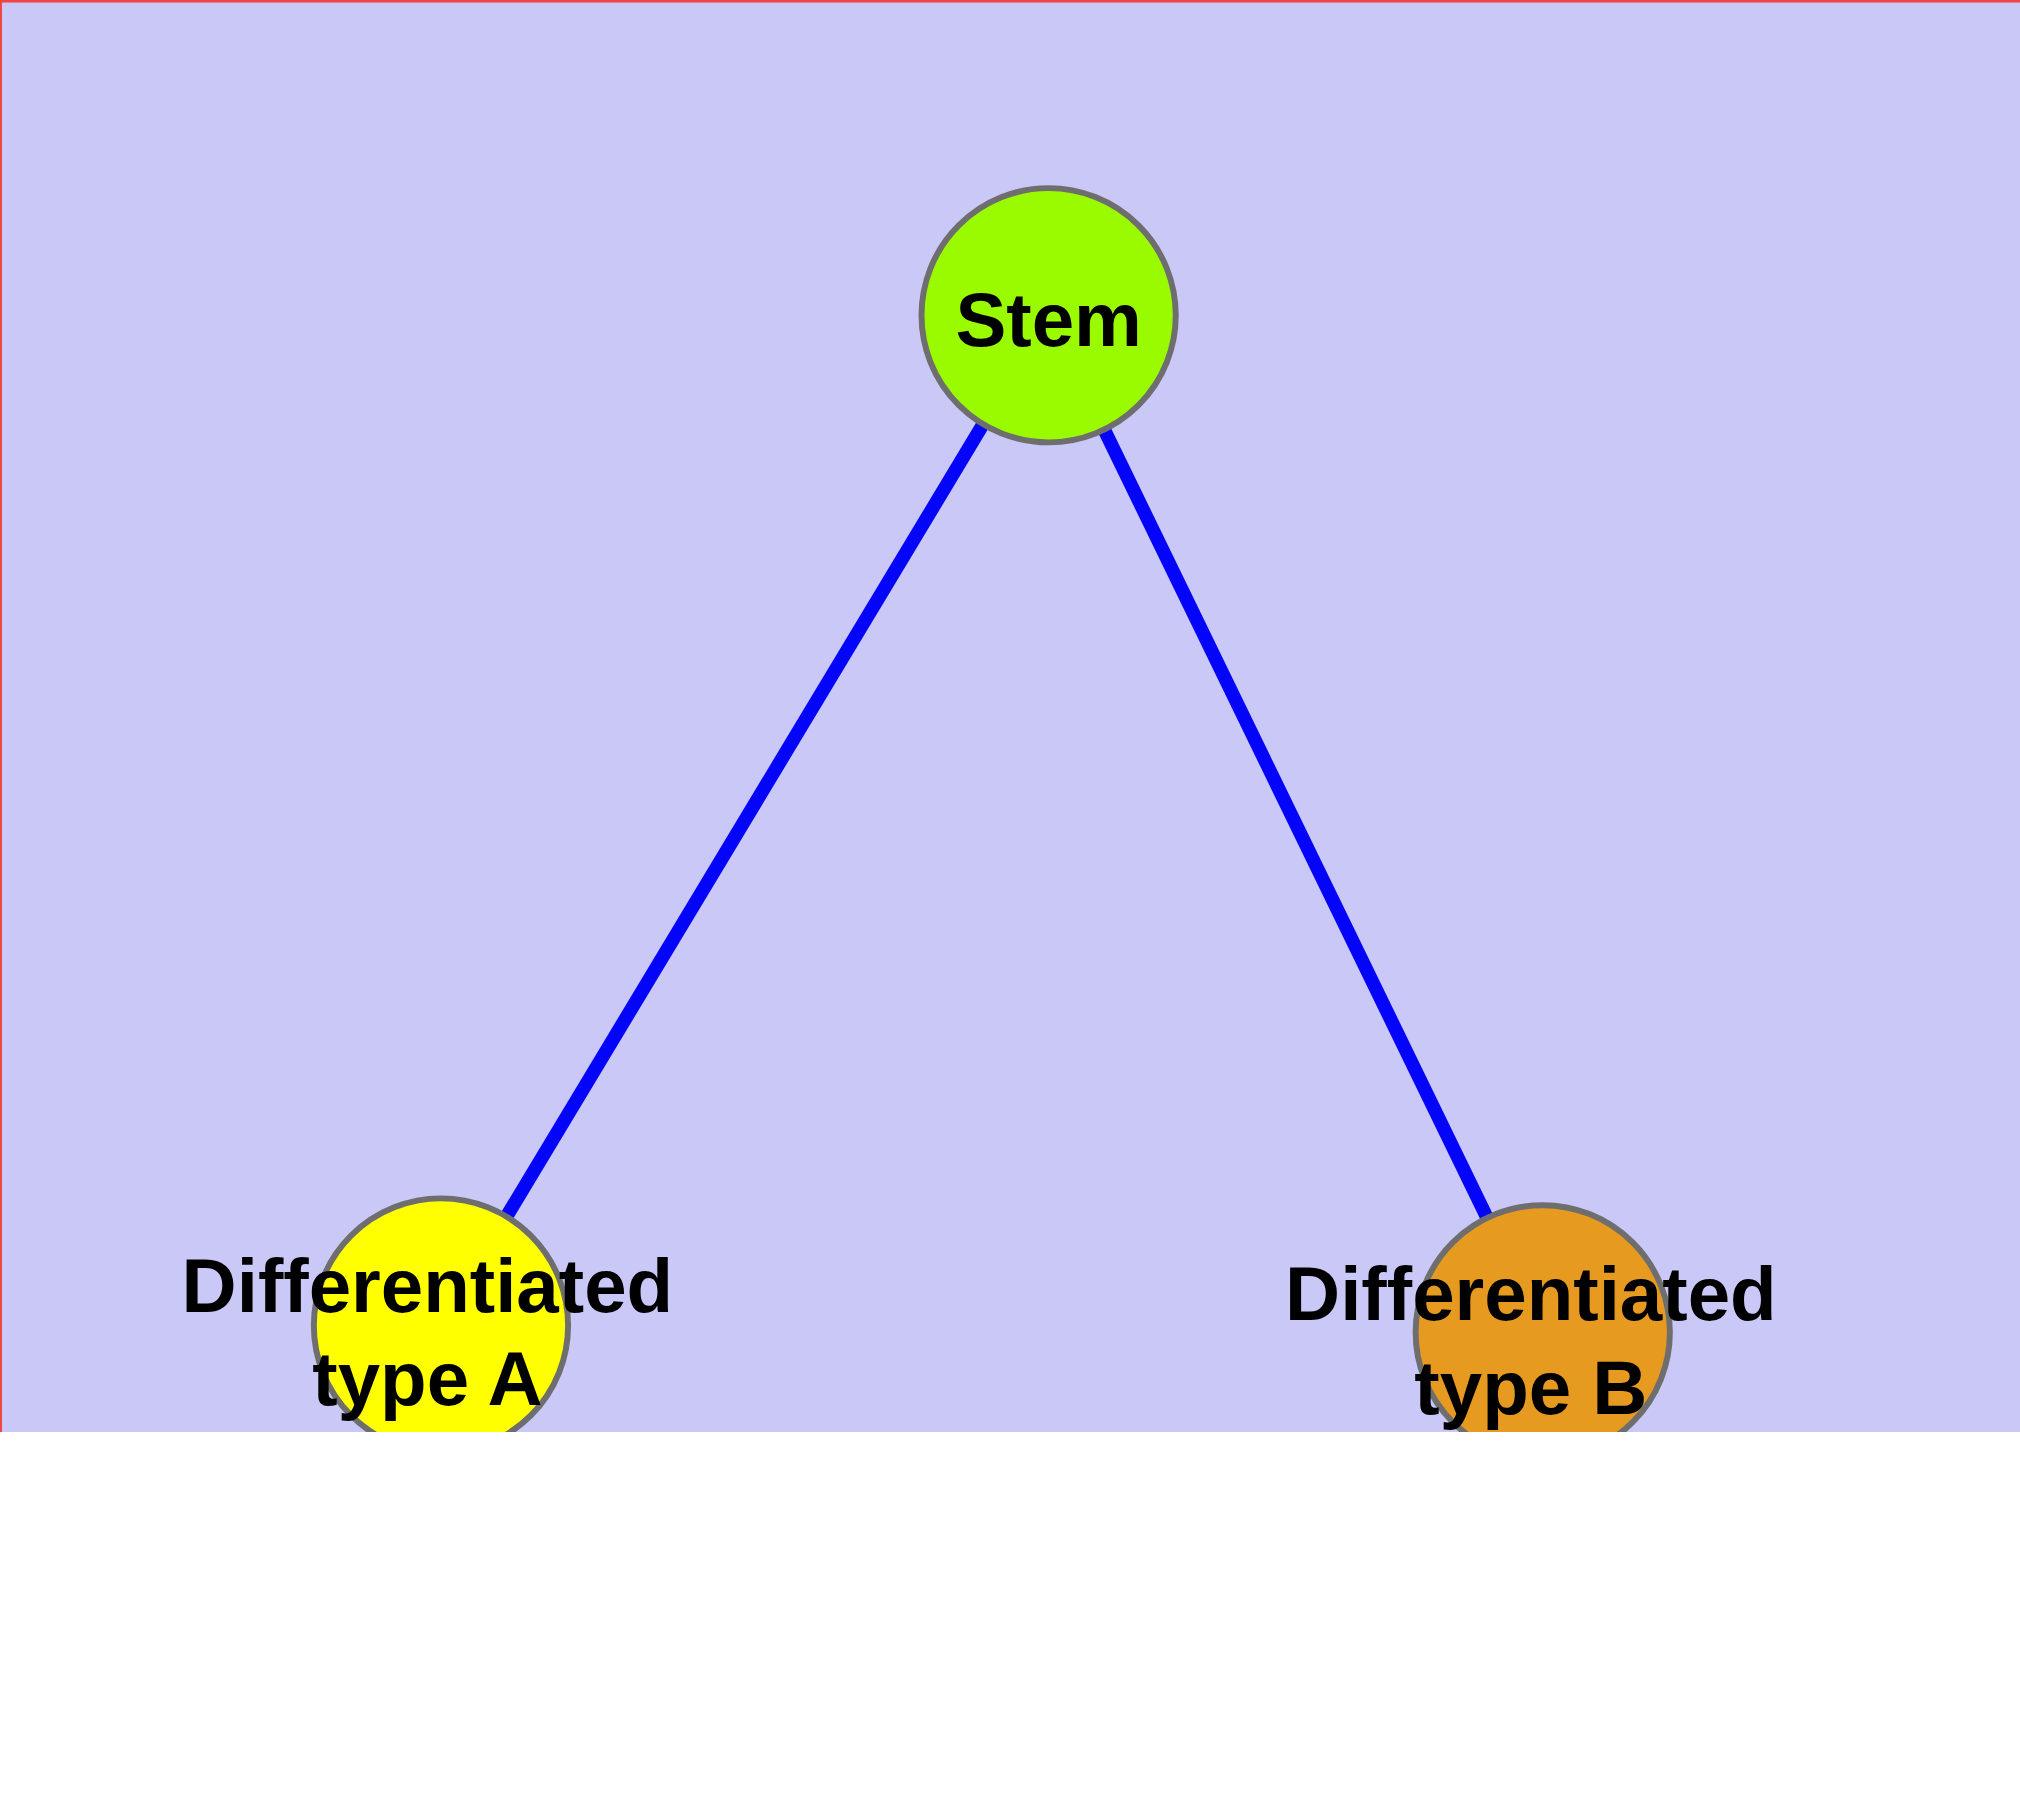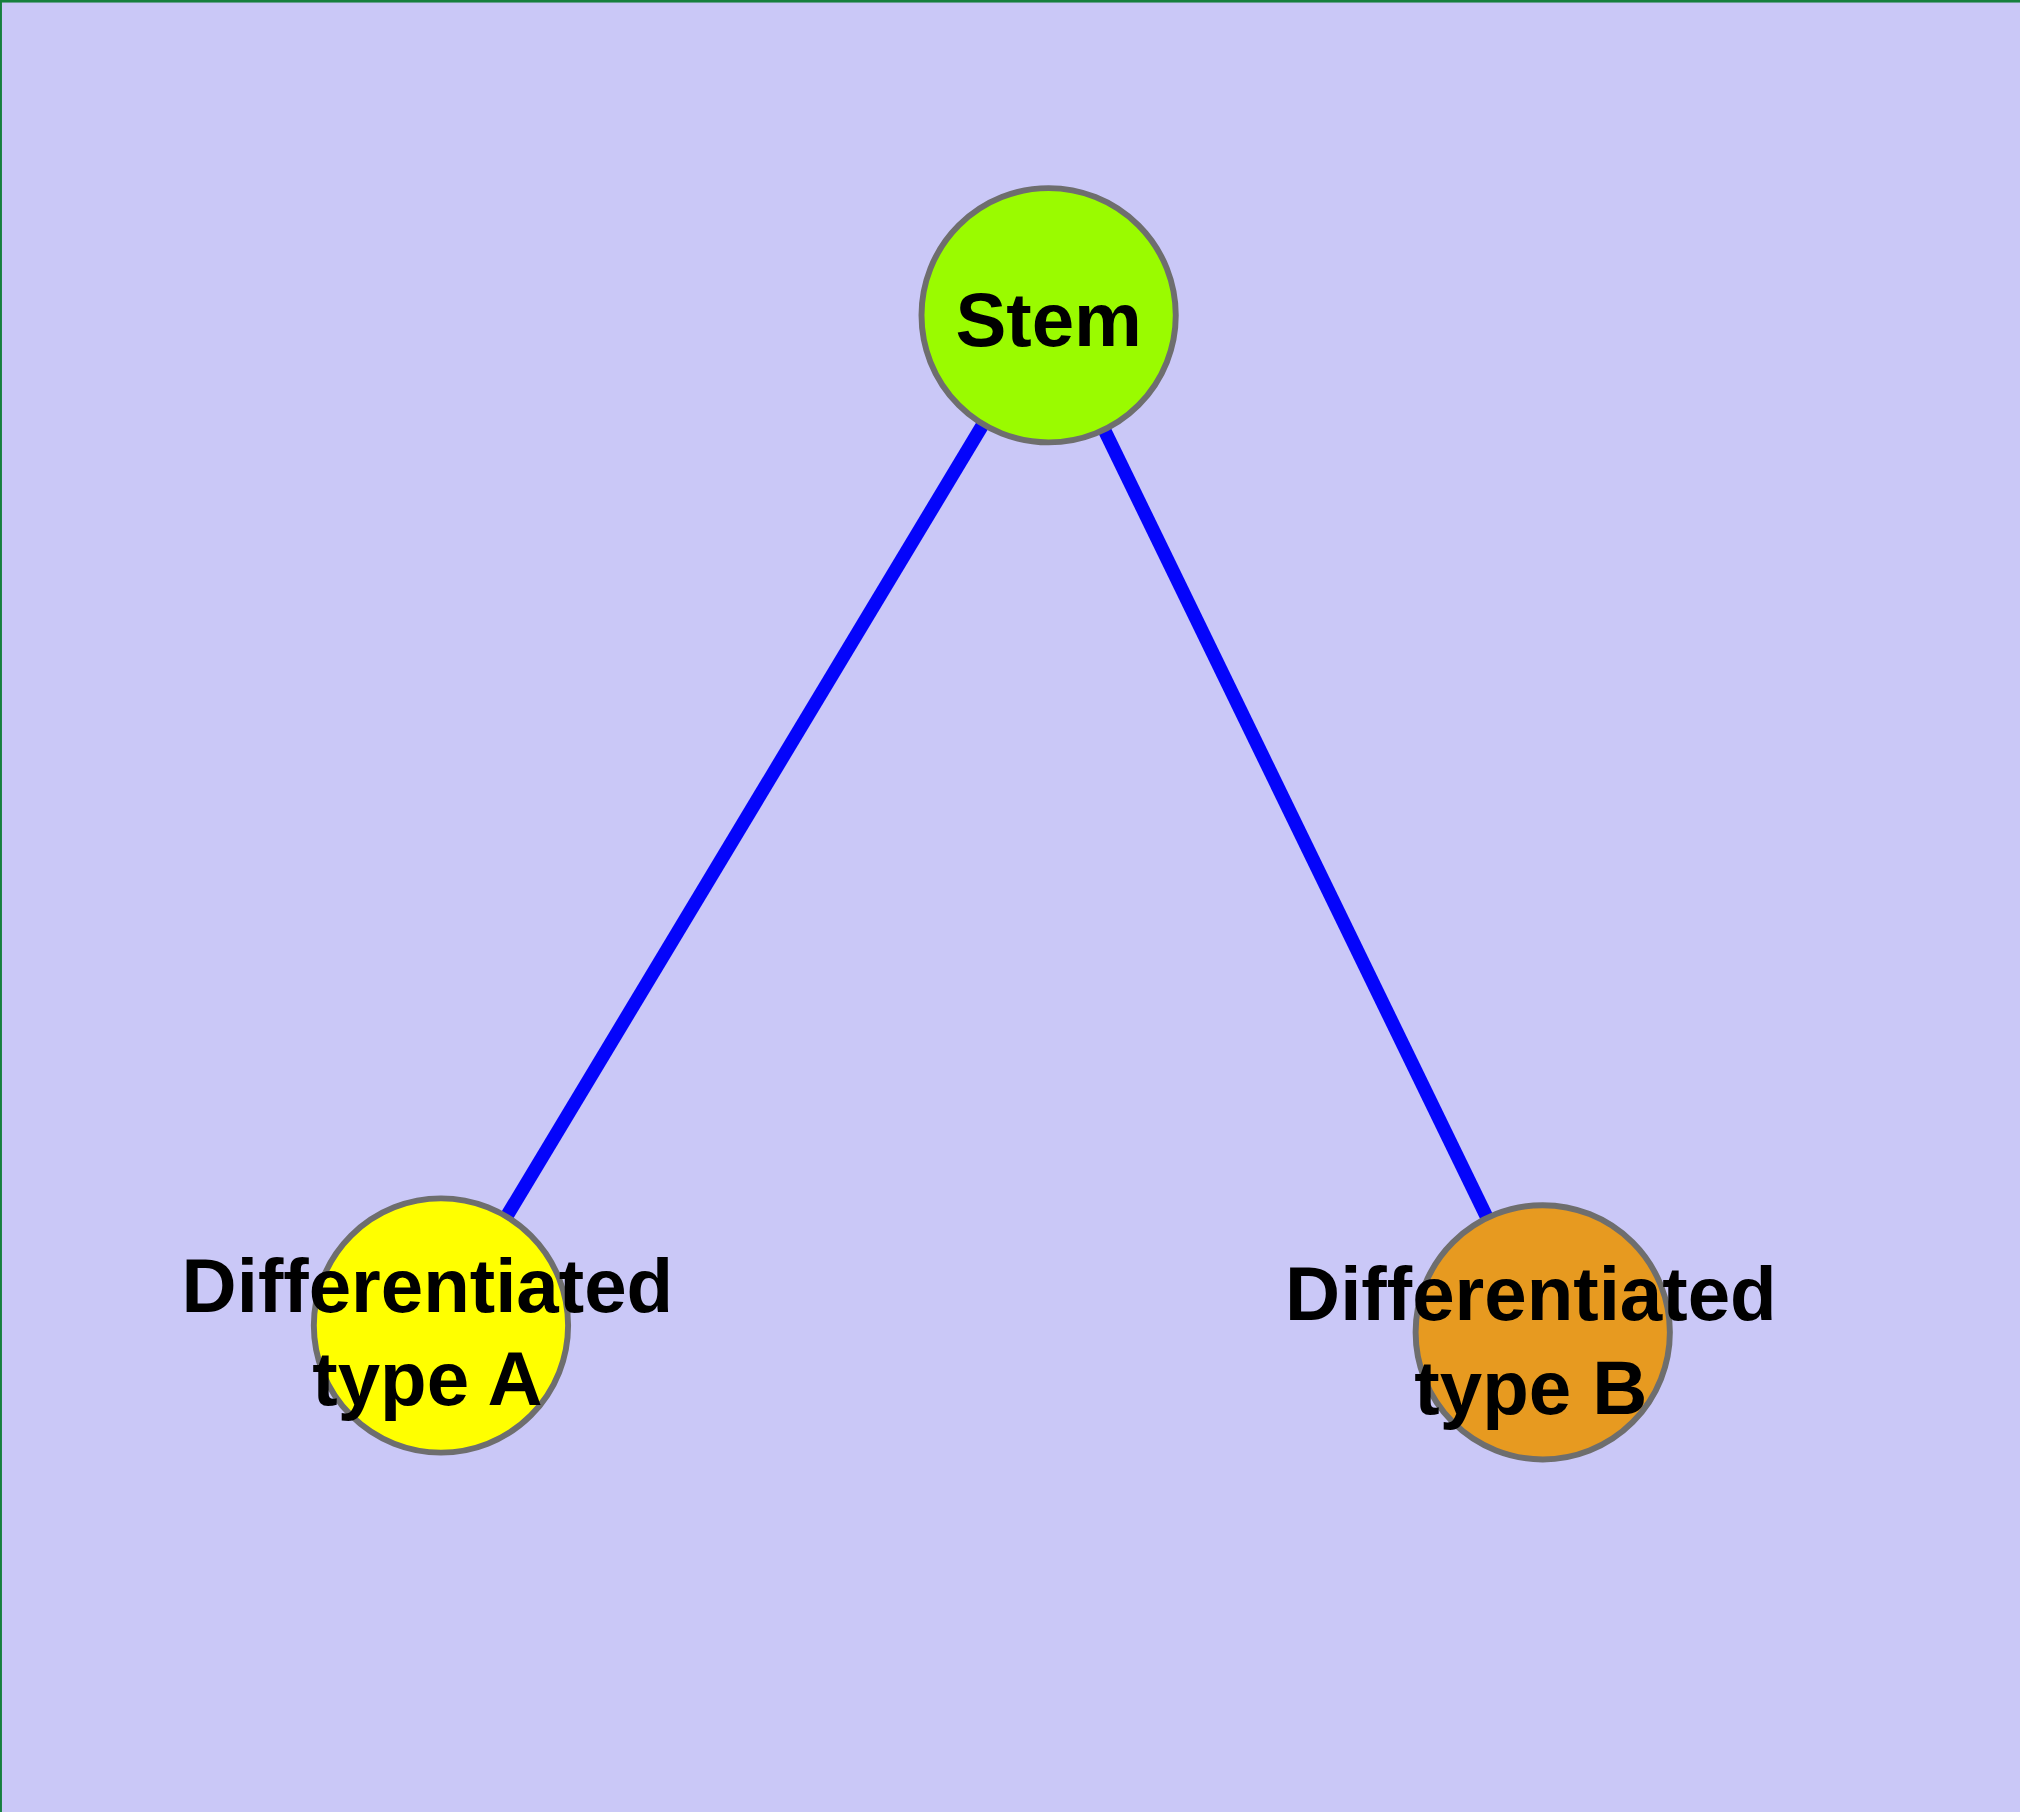--- a/index.html
+++ b/index.html
@@ -4,22 +4,22 @@
 <style>
   html, body {
     margin: 0;
     padding: 0;
     background: #ffffff;
     font-family: "Liberation Sans", sans-serif;
   }
   .stage {
     position: relative;
     width: 2021px;
-    height: 1812px;
-    background: #15803d;
+    height: 1432px;
+    background: #ef4444;
     overflow: hidden;
   }
   .diagram-svg {
     position: absolute;
     left: 0;
     top: 0;
     width: 2021px;
     height: 1812px;
     display: block;
   }

